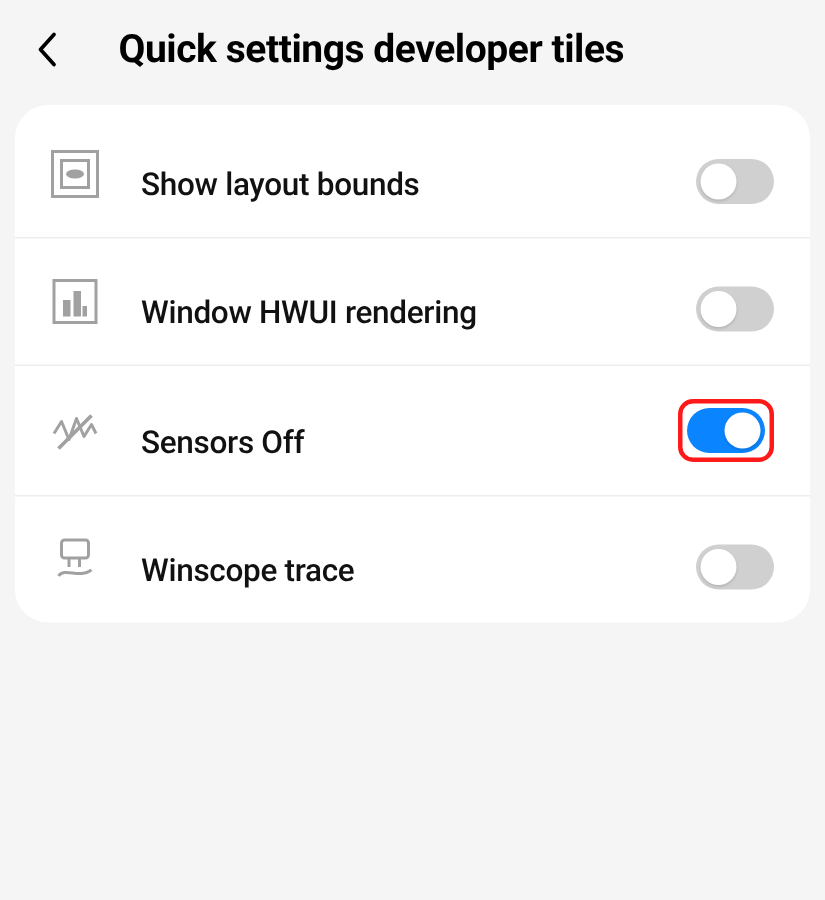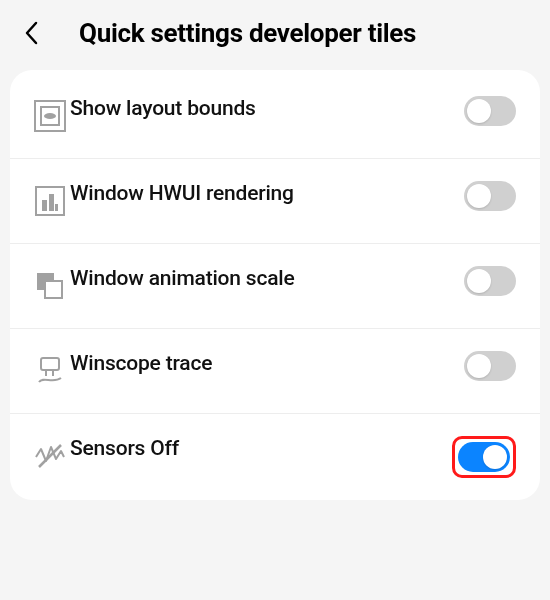--- a/index.html
+++ b/index.html
@@ -32,23 +32,24 @@
       letter-spacing: -0.3px;
     }
     .list-card {
       background: #fff;
       margin: 0 10px;
       border-radius: 22px;
       padding-top: 4px;
     }
     .row {
       display: flex;
-      align-items: flex-start;
+      align-items: flex-end;
       padding: 22px 24px 22px 20px;
       border-bottom: 1px solid #ededed;
+      gap: 24px;
     }
     .row:last-child { border-bottom: none; }
     .row-icon {
       width: 40px;
       height: 40px;
       display: flex;
       align-items: center;
       justify-content: center;
       opacity: 0.55;
       flex-shrink: 0;
@@ -127,55 +128,43 @@
         <rect x="22" y="20" width="3" height="7" fill="#555"></rect>
       </svg>
     </div>
     <div class="row-label">Window HWUI rendering</div>
     <div class="toggle">
         <div class="nub"></div>
       </div>
   </div>
 
 
+
   <div class="row">
     <div class="row-icon">
       <svg viewBox="0 0 34 34">
-        <rect x="4" y="4" width="17" height="17" fill="#555"></rect>
-        <rect x="12" y="12" width="17" height="17" fill="#fff" stroke="#555" stroke-width="2"></rect>
+        <path d="M3 18 L8 10 L13 22 L18 8 L23 20 L28 12 L31 18" stroke="#555" stroke-width="2" fill="none" stroke-linejoin="round"></path>
+        <path d="M6 28 L28 6" stroke="#555" stroke-width="2.5"></path>
       </svg>
     </div>
-    <div class="row-label">Window animation scale</div>
-    <div class="toggle">
-        <div class="nub"></div>
-      </div>
+    <div class="row-label">Sensors Off</div>
+    <div class="highlight-box">
+      <div class="toggle on">
+          <div class="nub"></div>
+        </div>
+    </div>
   </div>
 
   <div class="row">
     <div class="row-icon">
       <svg viewBox="0 0 34 34">
         <rect x="8" y="4" width="18" height="12" rx="2" stroke="#555" stroke-width="2" fill="none"></rect>
         <path d="M13 16 L13 22 M20 16 L20 22" stroke="#555" stroke-width="2"></path>
         <path d="M6 28 C10 22, 20 30, 28 24" stroke="#555" stroke-width="2" fill="none"></path>
       </svg>
     </div>
     <div class="row-label">Winscope trace</div>
     <div class="toggle">
         <div class="nub"></div>
       </div>
   </div>
 
-  <div class="row">
-    <div class="row-icon">
-      <svg viewBox="0 0 34 34">
-        <path d="M3 18 L8 10 L13 22 L18 8 L23 20 L28 12 L31 18" stroke="#555" stroke-width="2" fill="none" stroke-linejoin="round"></path>
-        <path d="M6 28 L28 6" stroke="#555" stroke-width="2.5"></path>
-      </svg>
-    </div>
-    <div class="row-label">Sensors Off</div>
-    <div class="highlight-box">
-      <div class="toggle on">
-          <div class="nub"></div>
-        </div>
-    </div>
-  </div>
-
 </div>
 
 </body></html>

